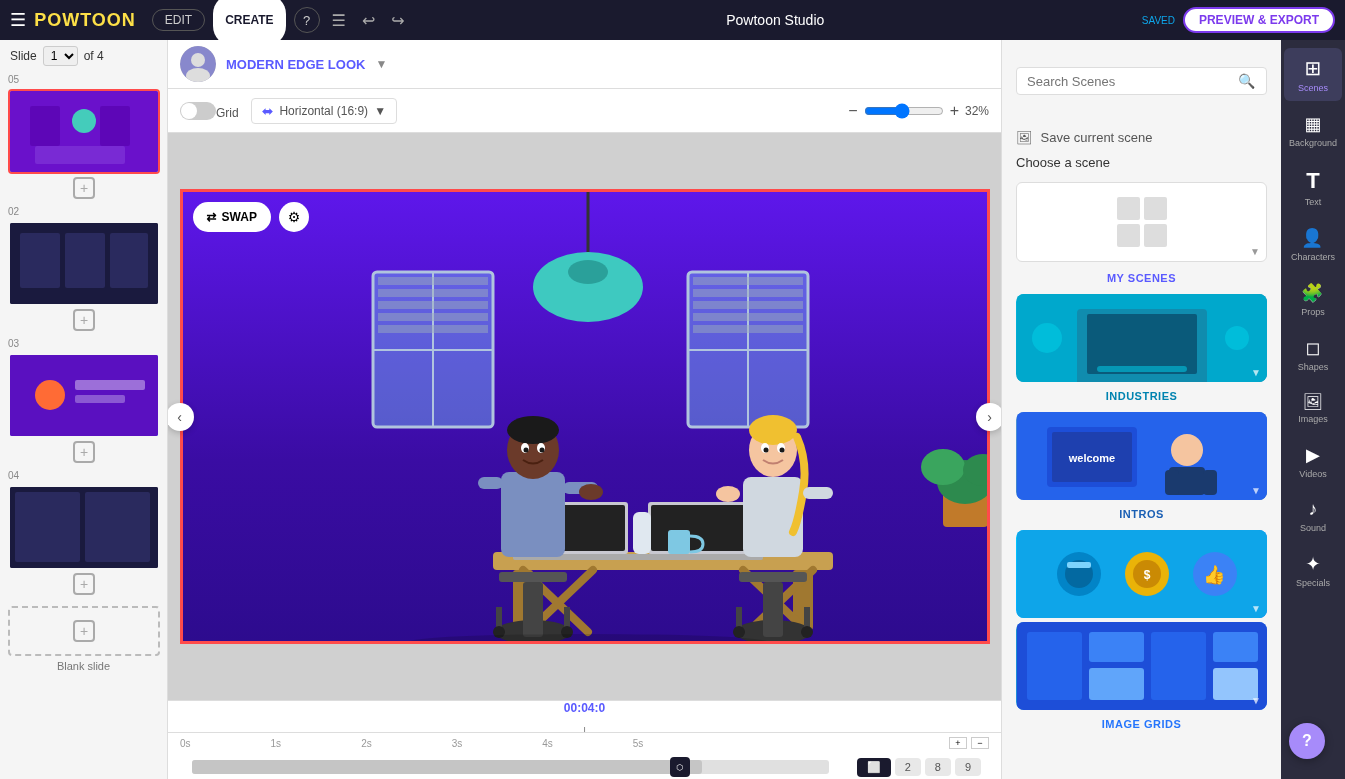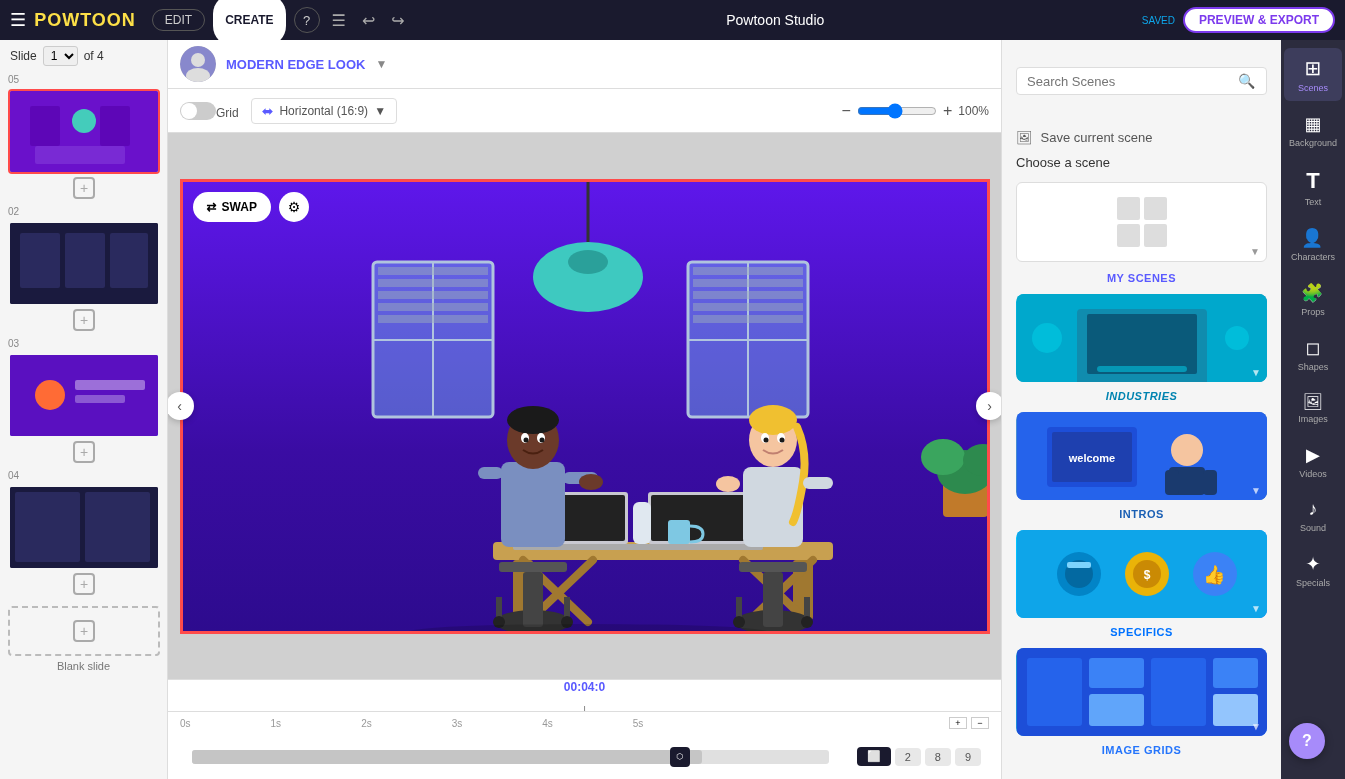--- a/index.html
+++ b/index.html
@@ -121,21 +121,21 @@
       display: flex; align-items: center; padding: 0 12px; gap: 10px; font-size: 12px; flex-direction: column;
     }
     .time-current { color: #5a5aff; font-weight: bold; }
     .time-total { color: #888; }
     .play-btn { color: #44c767; font-size: 22px; cursor: pointer; }
     .play-outline { color: #555; font-size: 14px; cursor: pointer; }
     .volume-icon { color: #888; font-size: 16px; margin-left: auto; cursor: pointer; }
 
     
     #timeline {
-      background: #fff; border-top: 1px solid #ddd; height: 68px;
+      background: #fff; border-top: 1px solid #ddd; height: 47px;
       display: flex; flex-direction: column;
     }
     .timeline-ruler {
       display: flex; align-items: center; padding: 4px 12px; gap: 0;
       font-size: 10px; color: #999; position: relative; height: 22px;
     }
     .timeline-tick { margin-right: 80px; }
     .timeline-bar {
       flex: 1; background: #e0e0e0; height: 14px; margin: 0 12px;
       border-radius: 3px; position: relative;
@@ -196,21 +196,21 @@
     .scene-card-inner {
       height: 88px; display: flex; align-items: center; justify-content: center;
     }
     .industries-card { background: linear-gradient(135deg, #00b4db 0%, #0083b0 100%); }
     .intros-card { background: linear-gradient(135deg, #4a90d9 0%, #1a5fb4 100%); }
     .specifics-card { background: linear-gradient(135deg, #00c6ff 0%, #0072ff 100%); }
     .imagegrids-card { background: linear-gradient(135deg, #1c92d2 0%, #2575fc 100%); }
     .scene-chevron {
       position: absolute; bottom: 4px; right: 6px; color: rgba(255,255,255,0.7); font-size: 10px;
     }
-    .industries-label { color: #0083b0; font-style: italic; }
+    .industries-label { color: #0083b0; }
     .intros-label { color: #1a5fb4; }
     .specifics-label { color: #0072ff; }
     .imagegrids-label { color: #2575fc; }
 
     
     #far-right { width: 64px; background: #2c2c3e; display: flex; flex-direction: column; align-items: center; padding: 8px 0; gap: 4px; }
     .sidebar-icon-item {
       display: flex; flex-direction: column; align-items: center; gap: 3px;
       padding: 8px 4px; cursor: pointer; border-radius: 6px; width: 58px;
     }
@@ -366,21 +366,21 @@
       </div>
       <button class="orient-btn">
         <span class="orient-icon">⬌</span>
         <span>Horizontal (16:9)</span>
         <span>▼</span>
       </button>
       <div class="zoom-controls">
         <button class="zoom-btn">−</button>
         <input type="range" class="zoom-slider" min="10" max="200" value="100" style="">
         <button class="zoom-btn">+</button>
-        <span class="zoom-val">100%</span>
+        <span class="zoom-val">32%</span>
       </div>
     </div>
 
     <div id="canvas-area">
       <div style="position:relative;">
         <div id="canvas">
           <div class="canvas-overlay-btn">
             <button class="swap-btn">
               <span>⇄</span>
               <span>SWAP</span>
@@ -619,21 +619,20 @@
           <circle cx="130" cy="44" r="22" fill="#eab308"></circle>
           <circle cx="130" cy="44" r="14" fill="#ca8a04"></circle>
           <text x="130" y="49" text-anchor="middle" fill="white" font-size="12" font-weight="bold">$</text>
 
           <circle cx="198" cy="44" r="22" fill="#3b82f6"></circle>
           <text x="198" y="51" text-anchor="middle" fill="white" font-size="18">👍</text>
         </svg>
         <span class="scene-chevron">▼</span>
       </div>
     </div>
-    <div class="section-label specifics-label">SPECIFICS</div>
 
     <div class="scene-card">
       <div class="scene-card-inner imagegrids-card">
         <svg width="250" height="88" viewBox="0 0 250 88">
           <rect width="250" height="88" fill="#1d4ed8"></rect>
 
           <rect x="10" y="10" width="55" height="68" rx="3" fill="#2563eb"></rect>
           <rect x="72" y="10" width="55" height="30" rx="3" fill="#3b82f6"></rect>
           <rect x="72" y="46" width="55" height="32" rx="3" fill="#60a5fa"></rect>
           <rect x="134" y="10" width="55" height="68" rx="3" fill="#2563eb"></rect>

